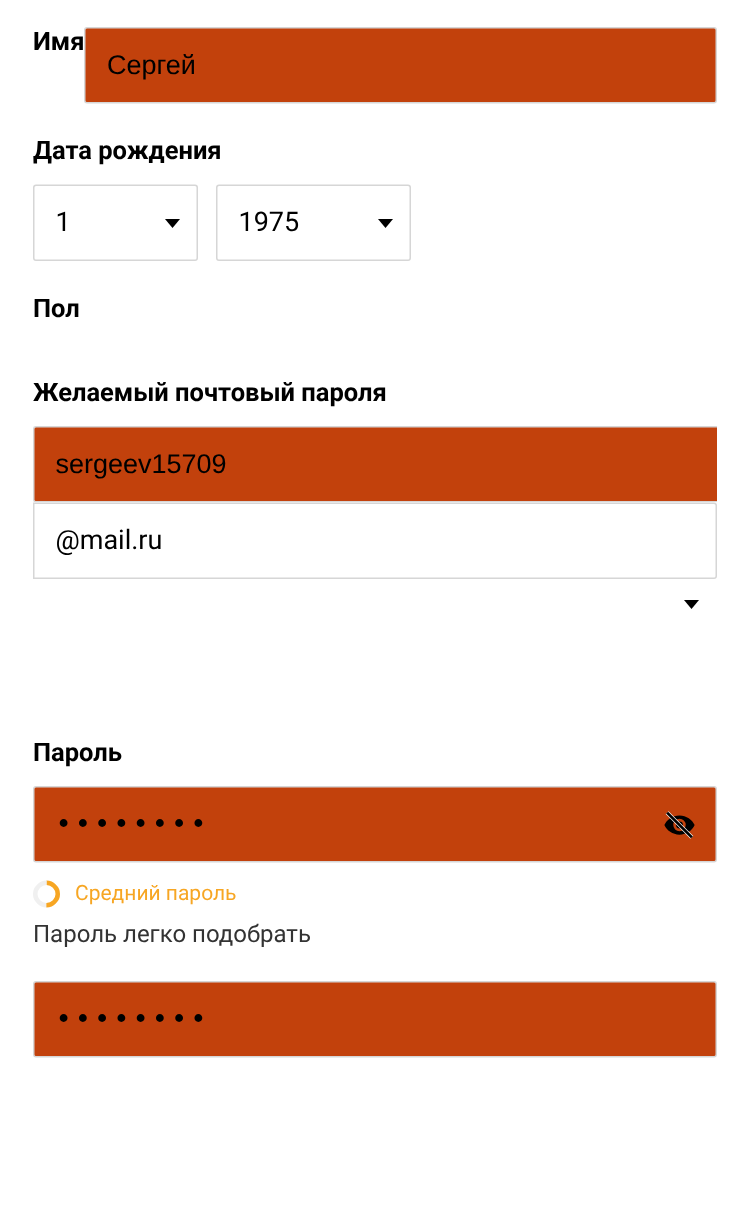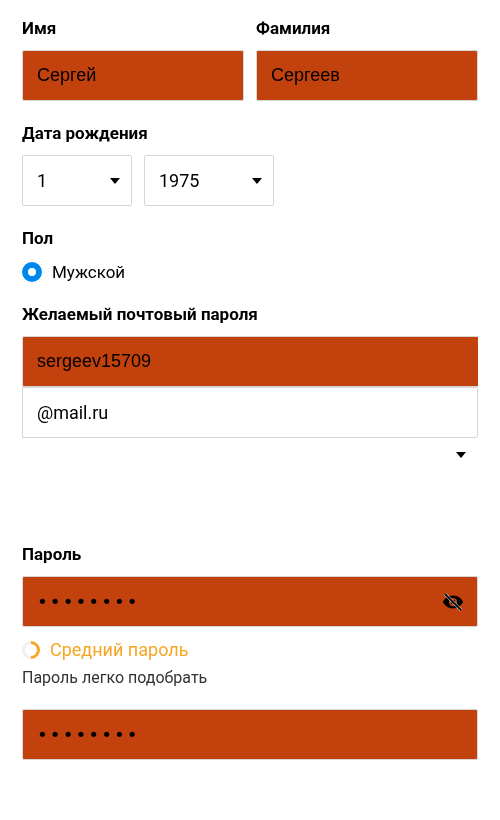--- a/index.html
+++ b/index.html
@@ -15,21 +15,21 @@
       color: #000;
     }
     .row {
       display: flex;
       gap: 12px;
       margin-bottom: 22px;
     }
     .col {
       flex: 1;
       display: flex;
-      flex-direction: column;
+      flex-direction: row;
     }
     .label {
       font-size: 17px;
       font-weight: 700;
       color: #000;
       margin-bottom: 12px;
     }
     .input {
       border: 1px solid #d6d6d6;
       border-radius: 2px;
@@ -155,68 +155,60 @@
     .spinner {
       width: 18px;
       height: 18px;
       border: 3px solid #f0f0f0;
       border-top-color: #f7a623;
       border-right-color: #f7a623;
       border-radius: 50%;
       transform: rotate(45deg);
     }
     .strength-text {
-      font-size: 18px;
+      font-size: 14px;
       color: #f7a623;
     }
     .hint-text {
       font-size: 16px;
       color: #333;
       margin-top: 8px;
     }
     .dots {
       font-family: monospace;
       letter-spacing: 2px;
     }
   </style>
 </head>
 <body>
 
 <div class="row">
   <div class="col">
     <div class="label">Имя</div>
     <input class="input" type="text" value="Сергей" style="">
-  </div>
-  <div class="col">
-    <div class="label">Фамилия</div>
-    <input class="input" type="text" value="Сергеев" style="">
   </div>
 </div>
 
 <div class="section">
   <div class="label">Дата рождения</div>
   <div class="row" style="margin-bottom:0;">
     <div class="select-wrap small">
       <div class="select">1</div>
       <div class="caret"></div>
     </div>
     <div class="select-wrap year">
       <div class="select">1975</div>
       <div class="caret"></div>
     </div>
   </div>
 </div>
 
 <div class="section">
   <div class="label">Пол</div>
   <div class="radio-row">
-    <div class="radio-item">
-      <div class="radio-circle checked"></div>
-      <span class="radio-label">Мужской</span>
-    </div>
   </div>
 </div>
 
 <div class="section">
   <div class="label">Желаемый почтовый пароля</div>
   <div class="email-row">
     <input class="input" type="text" value="sergeev15709" style="">
     <div class="select-wrap domain">
       <div class="select">@mail.ru</div>
       <div class="caret"></div>

